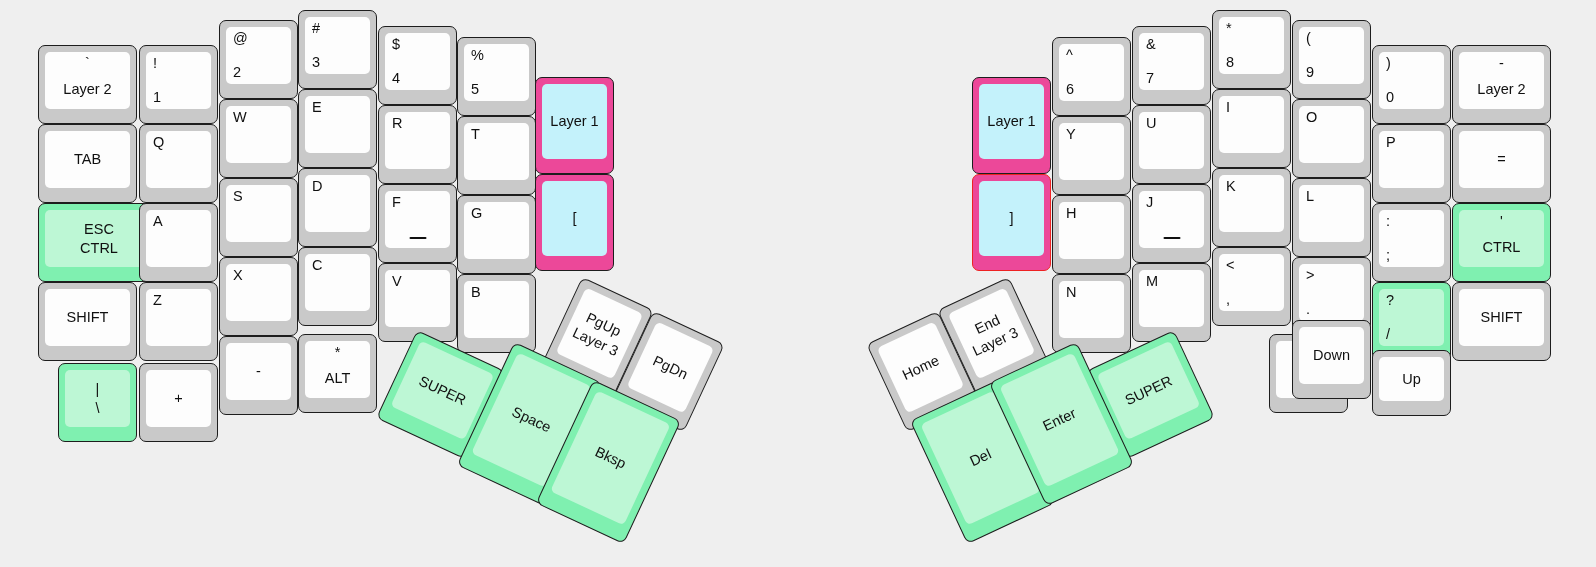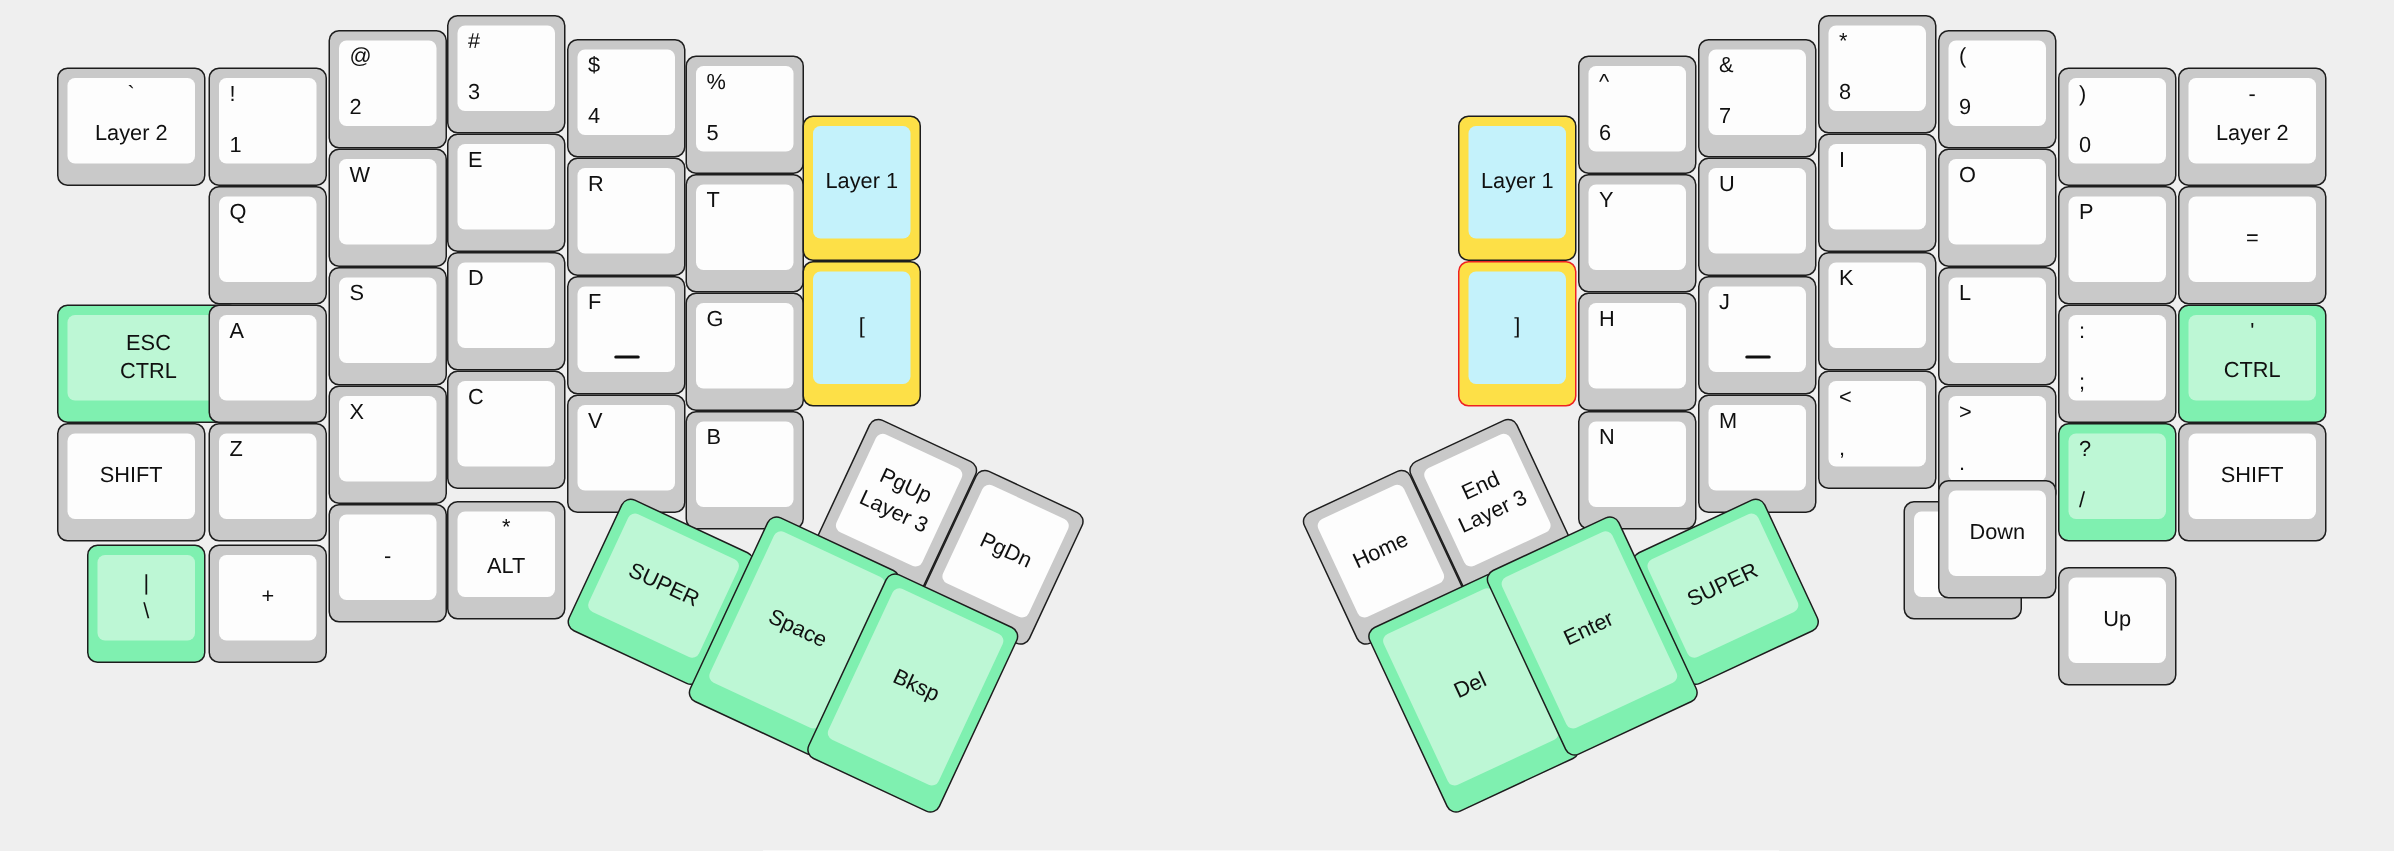--- a/index.html
+++ b/index.html
@@ -42,36 +42,41 @@
   .key.overtop .lbl.top{font-size:14.5px;}
   .key.overtop .lbl.main{margin-top:9px;}
   
   .homing{
     position:absolute;left:50%;bottom:9px;transform:translateX(-50%);
     width:17px;height:2px;background:#101010;border-radius:1px;
   }
   
   .key.green{background:#7ff0b0;}
   .key.green .face{background:#bdf7d5;}
-  .key.blue{background:#fde047;}
+  .key.blue{background:#ec4899;}
   .key.blue .face{background:#c4f2fb;}
   .key.redsel{border-color:#ee2222;}
   
   .key.thumb{padding:7px 7px 16px 7px;}
 </style>
 </head>
 <body>
 
 <div id="stage" style="width: 1596px; height: 567px; background: rgb(239, 239, 239);">
     <div class="key overtop" style="left: 38px; top: 45px; width: 99px; height: 79px;">
       <div class="face">
         <div class="lbl top">`</div>
         <div class="lbl main">Layer 2</div>
       </div>
     </div>
+    <div class="key" style="left: 38px; top: 124px; width: 99px; height: 79px;">
+      <div class="face">
+        <div class="lbl main">TAB</div>
+      </div>
+    </div>
     <div class="key green stack" style="left: 38px; top: 203px; width: 122px; height: 79px;">
       <div class="face">
         <div class="lbl top">ESC</div>
         <div class="lbl main">CTRL</div>
       </div>
     </div>
     <div class="key" style="left: 38px; top: 282px; width: 99px; height: 79px;">
       <div class="face">
         <div class="lbl main">SHIFT</div>
       </div>
@@ -363,21 +368,21 @@
         <div class="lbl top">:</div>
         <div class="lbl main">;</div>
       </div>
     </div>
     <div class="key green dual" style="left: 1372px; top: 282px; width: 79px; height: 79px;">
       <div class="face">
         <div class="lbl top">?</div>
         <div class="lbl main">/</div>
       </div>
     </div>
-    <div class="key" style="left: 1372px; top: 378px; width: 79px; height: 79px;">
+    <div class="key" style="left: 1372px; top: 350px; width: 79px; height: 66px;">
       <div class="face">
         <div class="lbl main">Up</div>
       </div>
     </div>
     <div class="key overtop" style="left: 1452px; top: 45px; width: 99px; height: 79px;">
       <div class="face">
         <div class="lbl top">-</div>
         <div class="lbl main">Layer 2</div>
       </div>
     </div>

